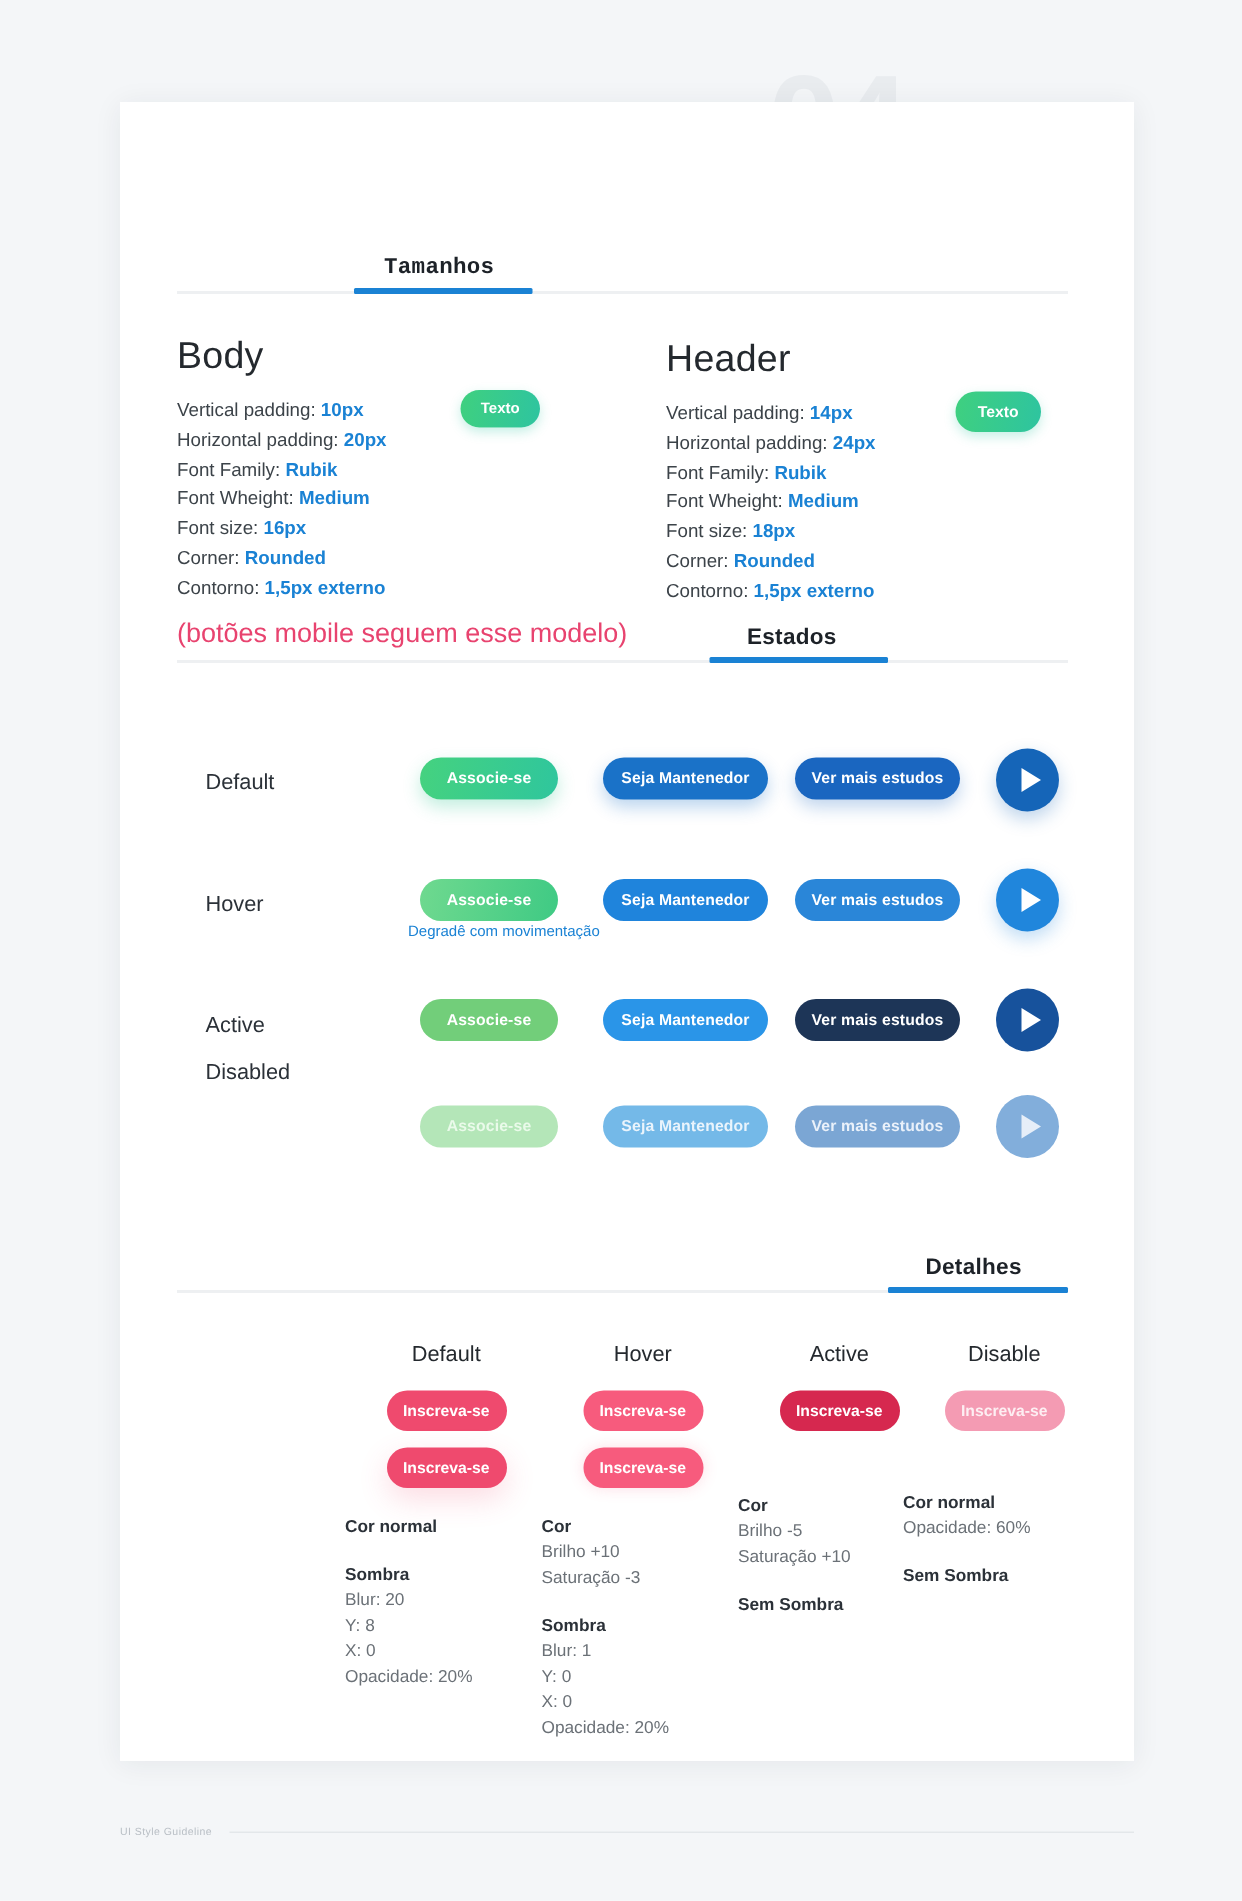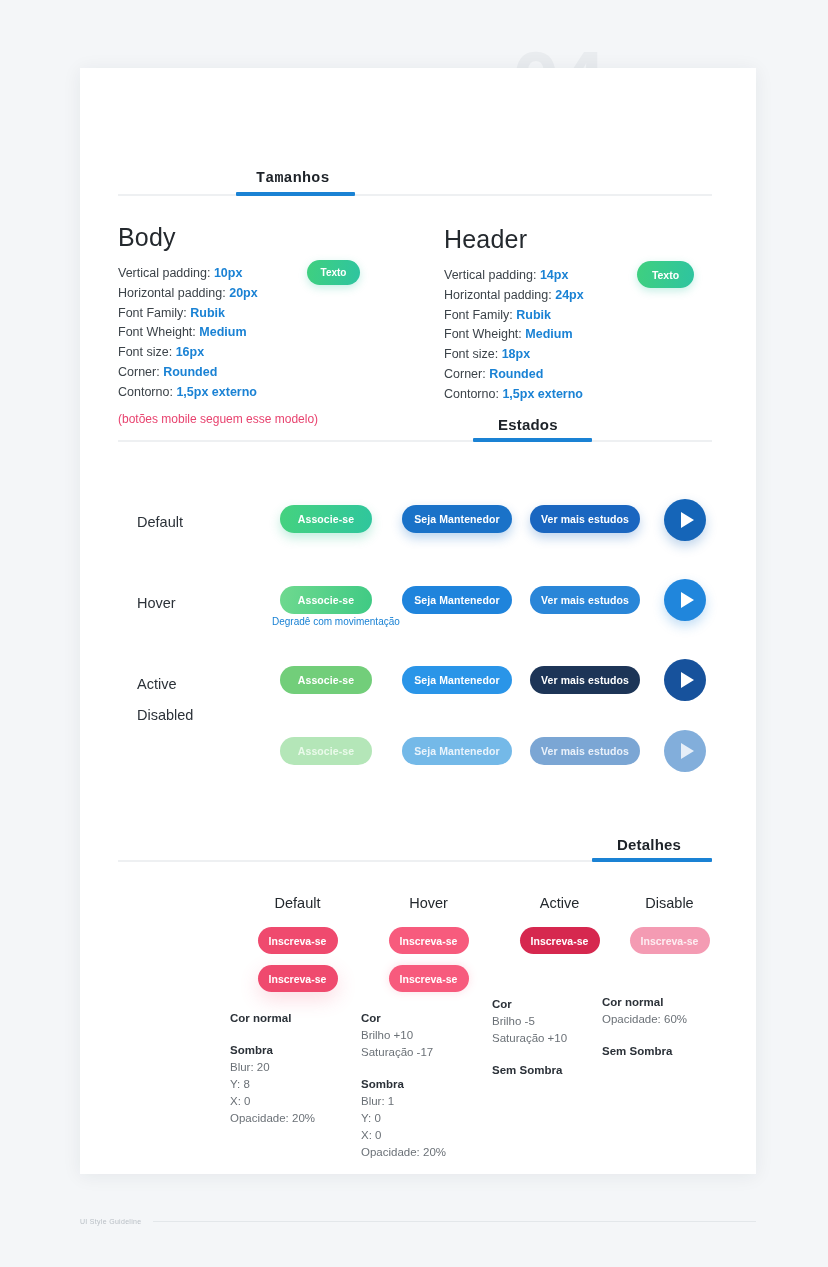--- a/index.html
+++ b/index.html
@@ -38,21 +38,21 @@
   .tabact  { position: absolute; bottom: 0; height: 4px; background: #1a82d4; border-radius: 1px; }
   .tablabel {
     position: absolute; bottom: 9px;
     font-size: 15px; font-weight: 700; color: #1d2228; letter-spacing: .2px;
   }
 
   
   .coltitle { position: absolute; font-size: 25px; font-weight: 400; color: #24292e; letter-spacing: .2px; }
   .spec { position: absolute; font-size: 12.5px; color: #3c4349; line-height: 19.8px; }
   .spec b { color: #1a82d4; font-weight: 700; }
-  .note { position: absolute; font-size: 12px; color: #e8436f; }
+  .note { position: absolute; font-size: 18px; color: #e8436f; }
 
   .pill-demo {
     position: absolute; display: flex; align-items: center; justify-content: center;
     color: #fff; font-weight: 700; border-radius: 999px;
     background: linear-gradient(100deg,#3fd07f 0%,#2ec4a0 100%);
     box-shadow: 0 3px 8px rgba(46,196,160,.28);
   }
 
   
   .rowlabel { position: absolute; font-size: 14.5px; color: #2b3138; }
@@ -209,21 +209,21 @@
             <div class="dbtn pink-sh">Inscreva-se</div>
           </div>
           <div class="dtxt" style="margin-top: 18px;"><strong>Cor normal</strong><div style="height: 15px;"></div><strong>Sombra</strong><div>Blur: 20</div><div>Y: 8</div><div>X: 0</div><div>Opacidade: 20%</div></div>
         </div>
         <div class="dcol" style="left: 281px; top: 827px;">
           <div class="dhead">Hover</div>
           <div style="margin-top: 16px; display: flex; flex-direction: column; align-items: center; gap: 11px;">
             <div class="dbtn pink-hover">Inscreva-se</div>
             <div class="dbtn pink-hover-s">Inscreva-se</div>
           </div>
-          <div class="dtxt" style="margin-top: 18px;"><strong>Cor</strong><div>Brilho +10</div><div>Saturação -17</div><div style="height: 15px;"></div><strong>Sombra</strong><div>Blur: 1</div><div>Y: 0</div><div>X: 0</div><div>Opacidade: 20%</div></div>
+          <div class="dtxt" style="margin-top: 18px;"><strong>Cor</strong><div>Brilho +10</div><div>Saturação -3</div><div style="height: 15px;"></div><strong>Sombra</strong><div>Blur: 1</div><div>Y: 0</div><div>X: 0</div><div>Opacidade: 20%</div></div>
         </div>
         <div class="dcol" style="left: 412px; top: 827px;">
           <div class="dhead">Active</div>
           <div style="margin-top: 16px; display: flex; flex-direction: column; align-items: center; gap: 11px;">
             <div class="dbtn pink-active">Inscreva-se</div>
           </div>
           <div class="dtxt" style="margin-top: 42px;"><strong>Cor</strong><div>Brilho -5</div><div>Saturação +10</div><div style="height: 15px;"></div><strong>Sem Sombra</strong></div>
         </div>
         <div class="dcol" style="left: 522px; top: 827px;">
           <div class="dhead">Disable</div>

